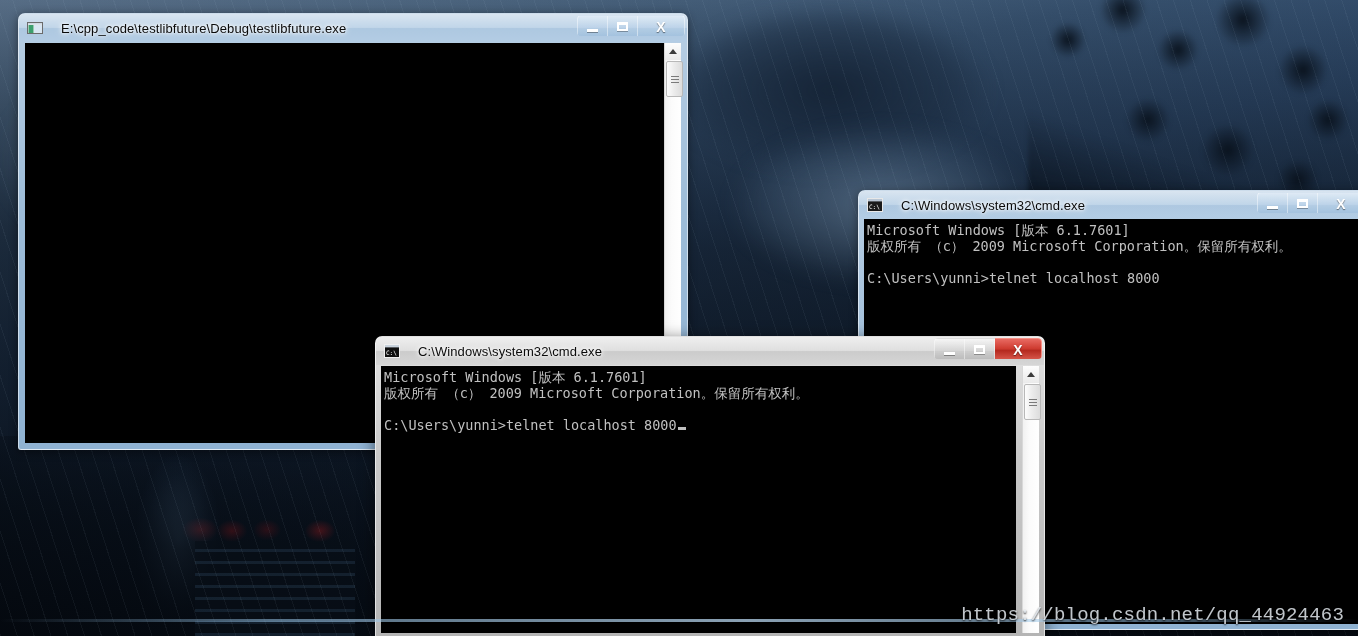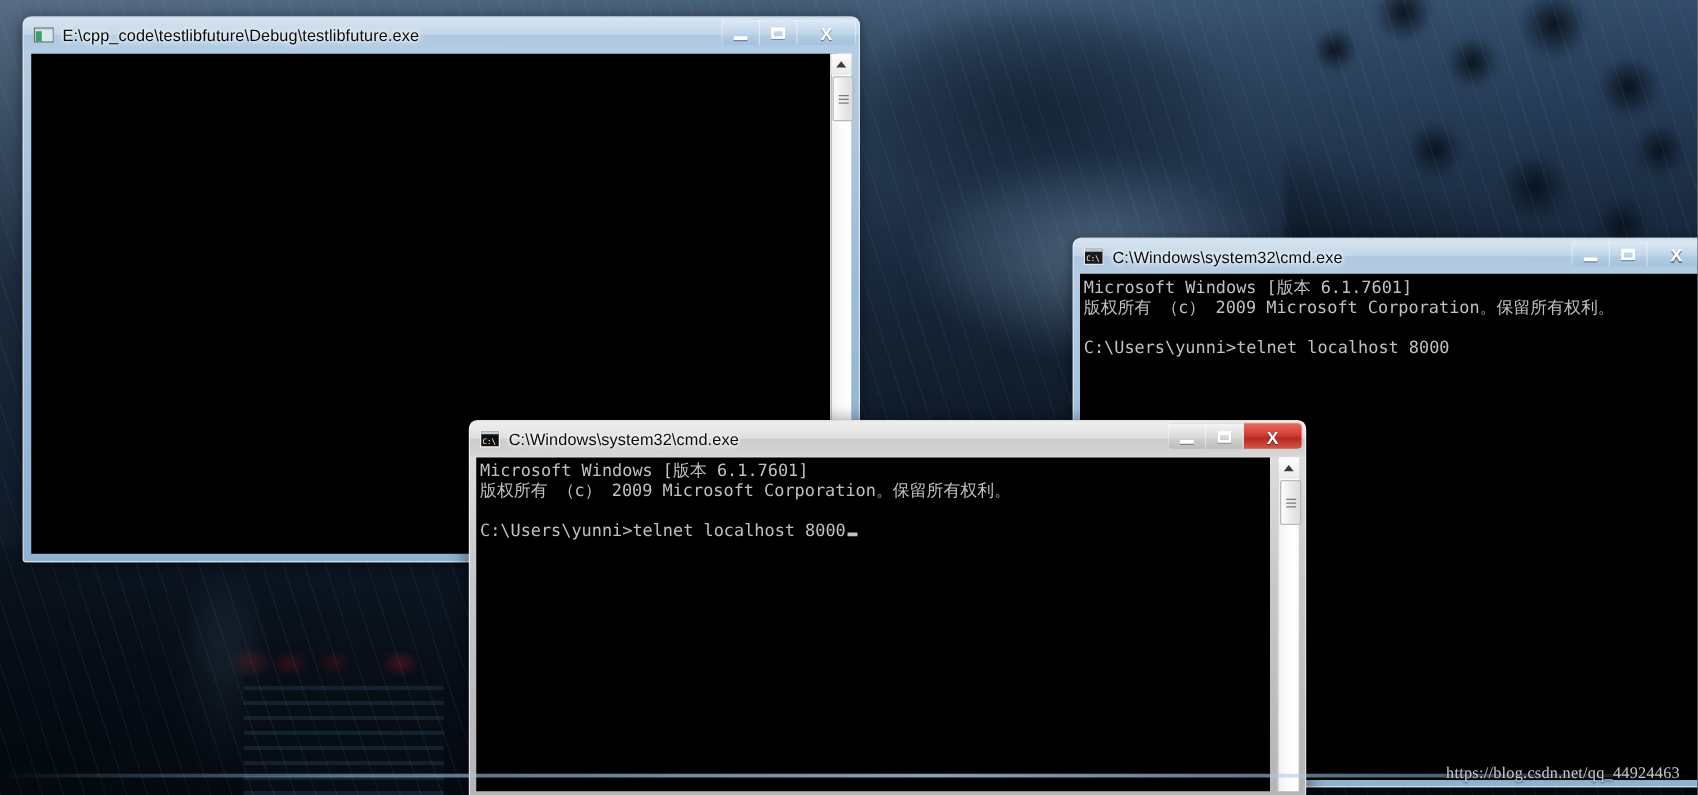--- a/index.html
+++ b/index.html
@@ -113,21 +113,21 @@
   .titlebar.inactive {
     background: linear-gradient(180deg, rgba(255,255,255,0.45) 0%, rgba(215,232,246,0.30) 48%, rgba(150,185,218,0.28) 52%, rgba(175,205,232,0.32) 100%);
   }
   .titlebar.active {
     background: linear-gradient(180deg, rgba(246,246,246,0.62) 0%, rgba(222,222,222,0.45) 48%, rgba(176,176,176,0.42) 52%, rgba(205,205,205,0.48) 100%);
   }
 
   .title-text {
     font-size: 13px;
     color: #0a0a0a;
-    margin-left: 7px;
+    margin-left: 18px;
     white-space: nowrap;
     text-shadow: 0 0 5px rgba(255,255,255,0.95), 0 0 9px rgba(255,255,255,0.85), 0 0 3px rgba(255,255,255,1);
     letter-spacing: 0.1px;
   }
 
   
   .ic { width: 16px; height: 16px; flex: 0 0 16px; display:block; }
 
   
   .winbtns {
@@ -208,22 +208,22 @@
     border-radius: 2px;
     display: flex; align-items: center; justify-content: center;
   }
   .sb-grip { width: 8px; }
   .sb-grip i { display: block; height: 1px; background: #7a7a7a; margin: 2px 0; }
 
   
   .watermark {
     position: absolute;
     right: 14px; bottom: 10px;
-    font-family: Liberation Serif, serif;
-    font-size: 13px;
+    font-family: Liberation Mono, monospace;
+    font-size: 19px;
     color: rgba(236,242,248,0.82);
     text-shadow: 0 1px 2px rgba(0,0,0,0.85);
     letter-spacing: 0.2px;
     white-space: nowrap;
   }
   .wm-line {
     position: absolute;
     left: 0; right: 0; bottom: 14px;
     height: 3px;
     background: linear-gradient(90deg, rgba(120,170,215,0.0) 0%, rgba(150,195,230,0.55) 20%, rgba(185,215,240,0.75) 55%, rgba(150,195,230,0.5) 85%, rgba(120,170,215,0.0) 100%);

